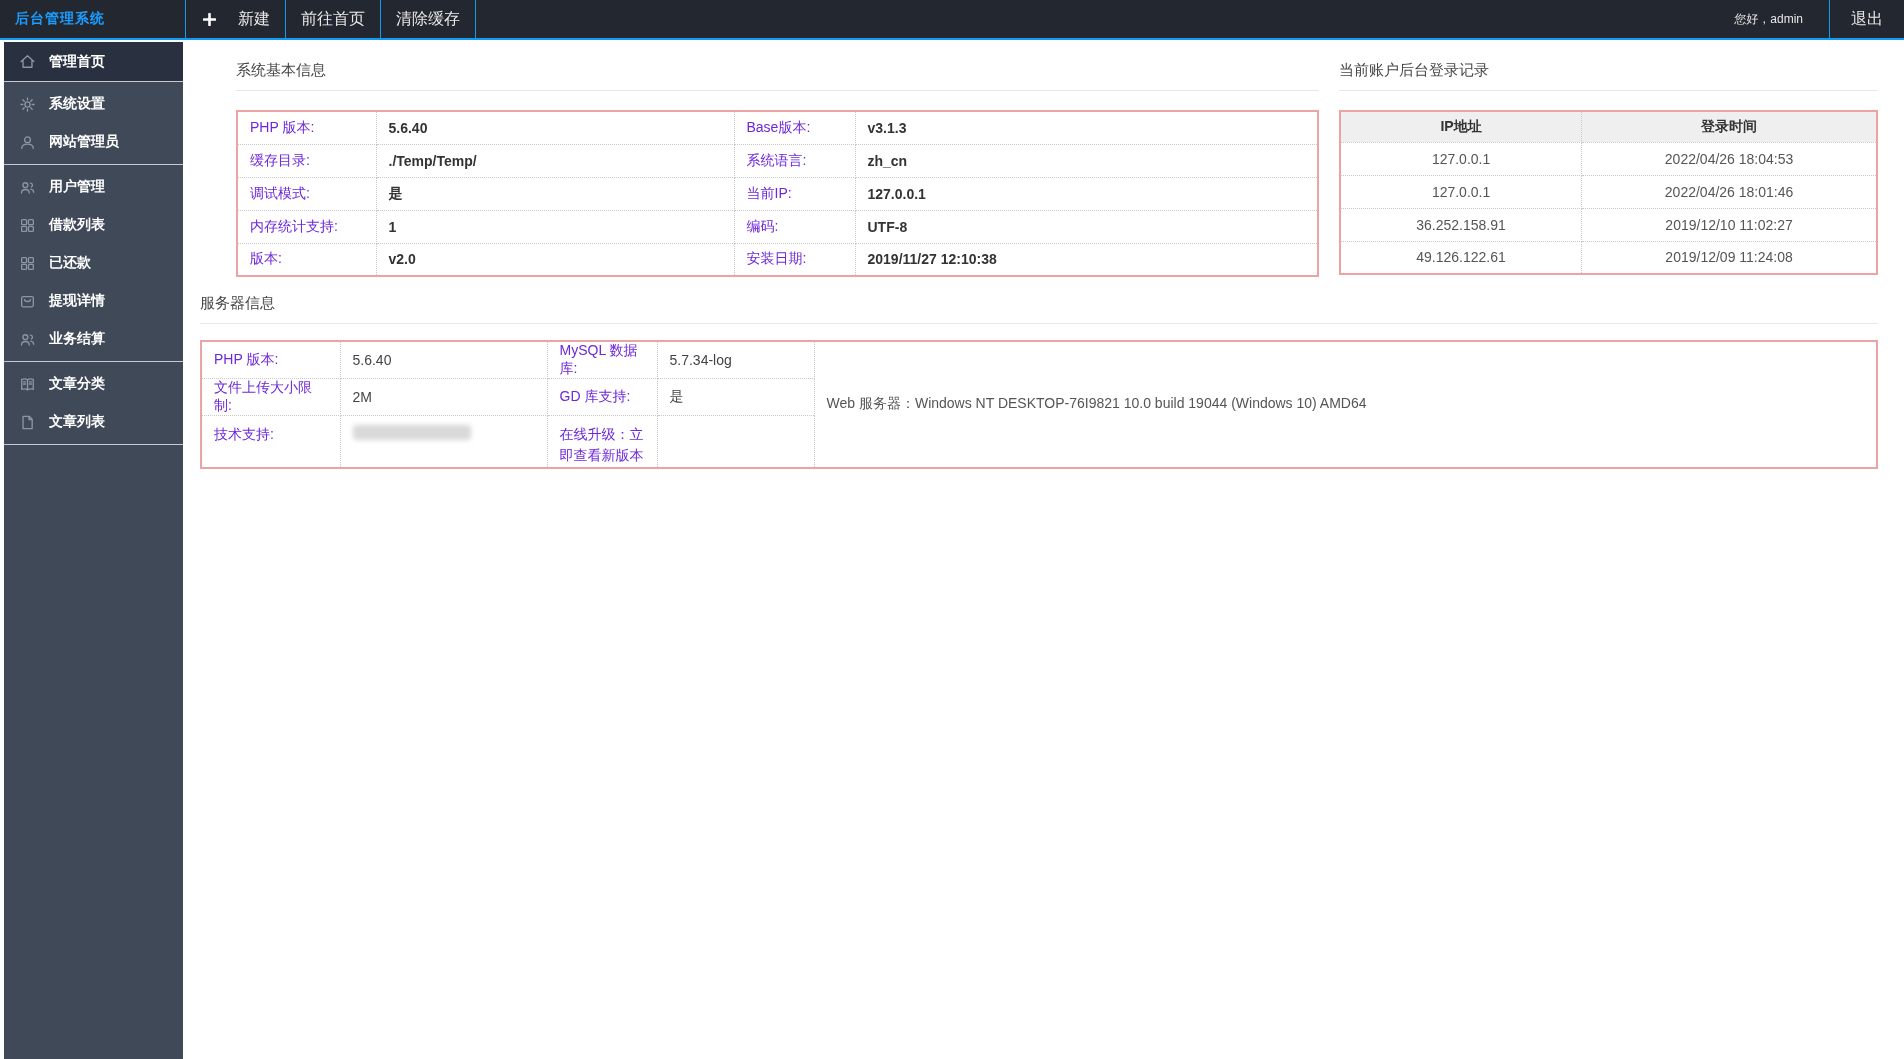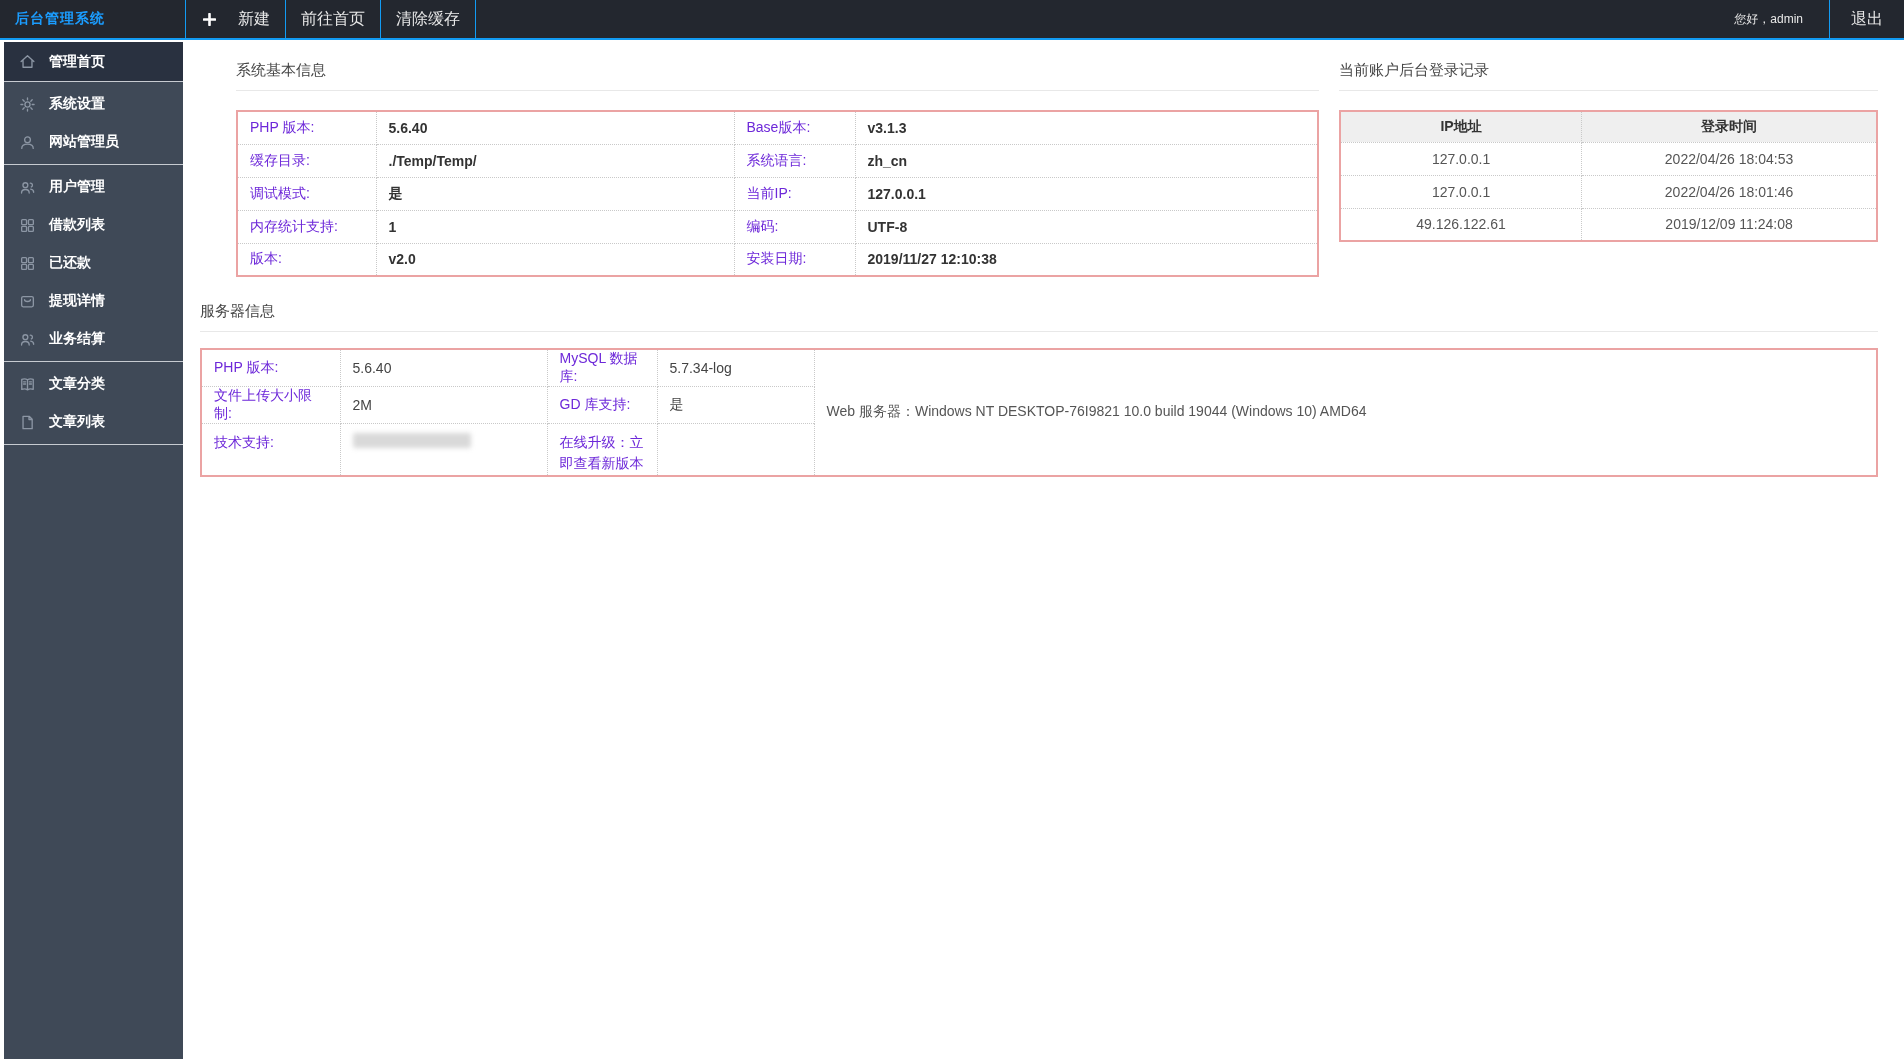--- a/index.html
+++ b/index.html
@@ -47,21 +47,21 @@
   td.lbl { color:#6d28d9; }
   td.val { color:#333; font-weight:bold; }
   td.val-n { color:#444; }
 
   
   table.log td, table.log th { text-align:center; padding:0; }
   table.log th { background:#EFEFEF; color:#333; font-weight:bold; height:31px; }
   table.log td { color:#555; }
 
   
-  .srv-wrap { margin-top:24px; }
+  .srv-wrap { margin-top:16px; }
   table.srv { margin-top:16px; }
   table.srv tr.r12 td { height:32px; }
   table.srv tr.r3 td { height:52px; vertical-align:top; padding-top:8px; line-height:21px; }
   td.web { vertical-align:middle !important; color:#555; padding-top:0 !important; }
   .redacted { width:118px; height:15px; background:#D9D9D9; border-radius:2px;
               filter:blur(2.5px); margin-top:1px; }
 </style>
 </head>
 <body>
 
@@ -248,20 +248,24 @@
           <th>IP地址</th>
           <th>登录时间</th>
         </tr>
         <tr>
           <td>127.0.0.1</td>
           <td>2022/04/26 18:04:53</td>
         </tr>
         <tr>
           <td>127.0.0.1</td>
           <td>2022/04/26 18:01:46</td>
+        </tr>
+        <tr>
+          <td>36.252.158.91</td>
+          <td>2019/12/10 11:02:27</td>
         </tr>
         <tr>
           <td>49.126.122.61</td>
           <td>2019/12/09 11:24:08</td>
         </tr>
       </tbody>
         </table>
     </section>
   </div>
 

